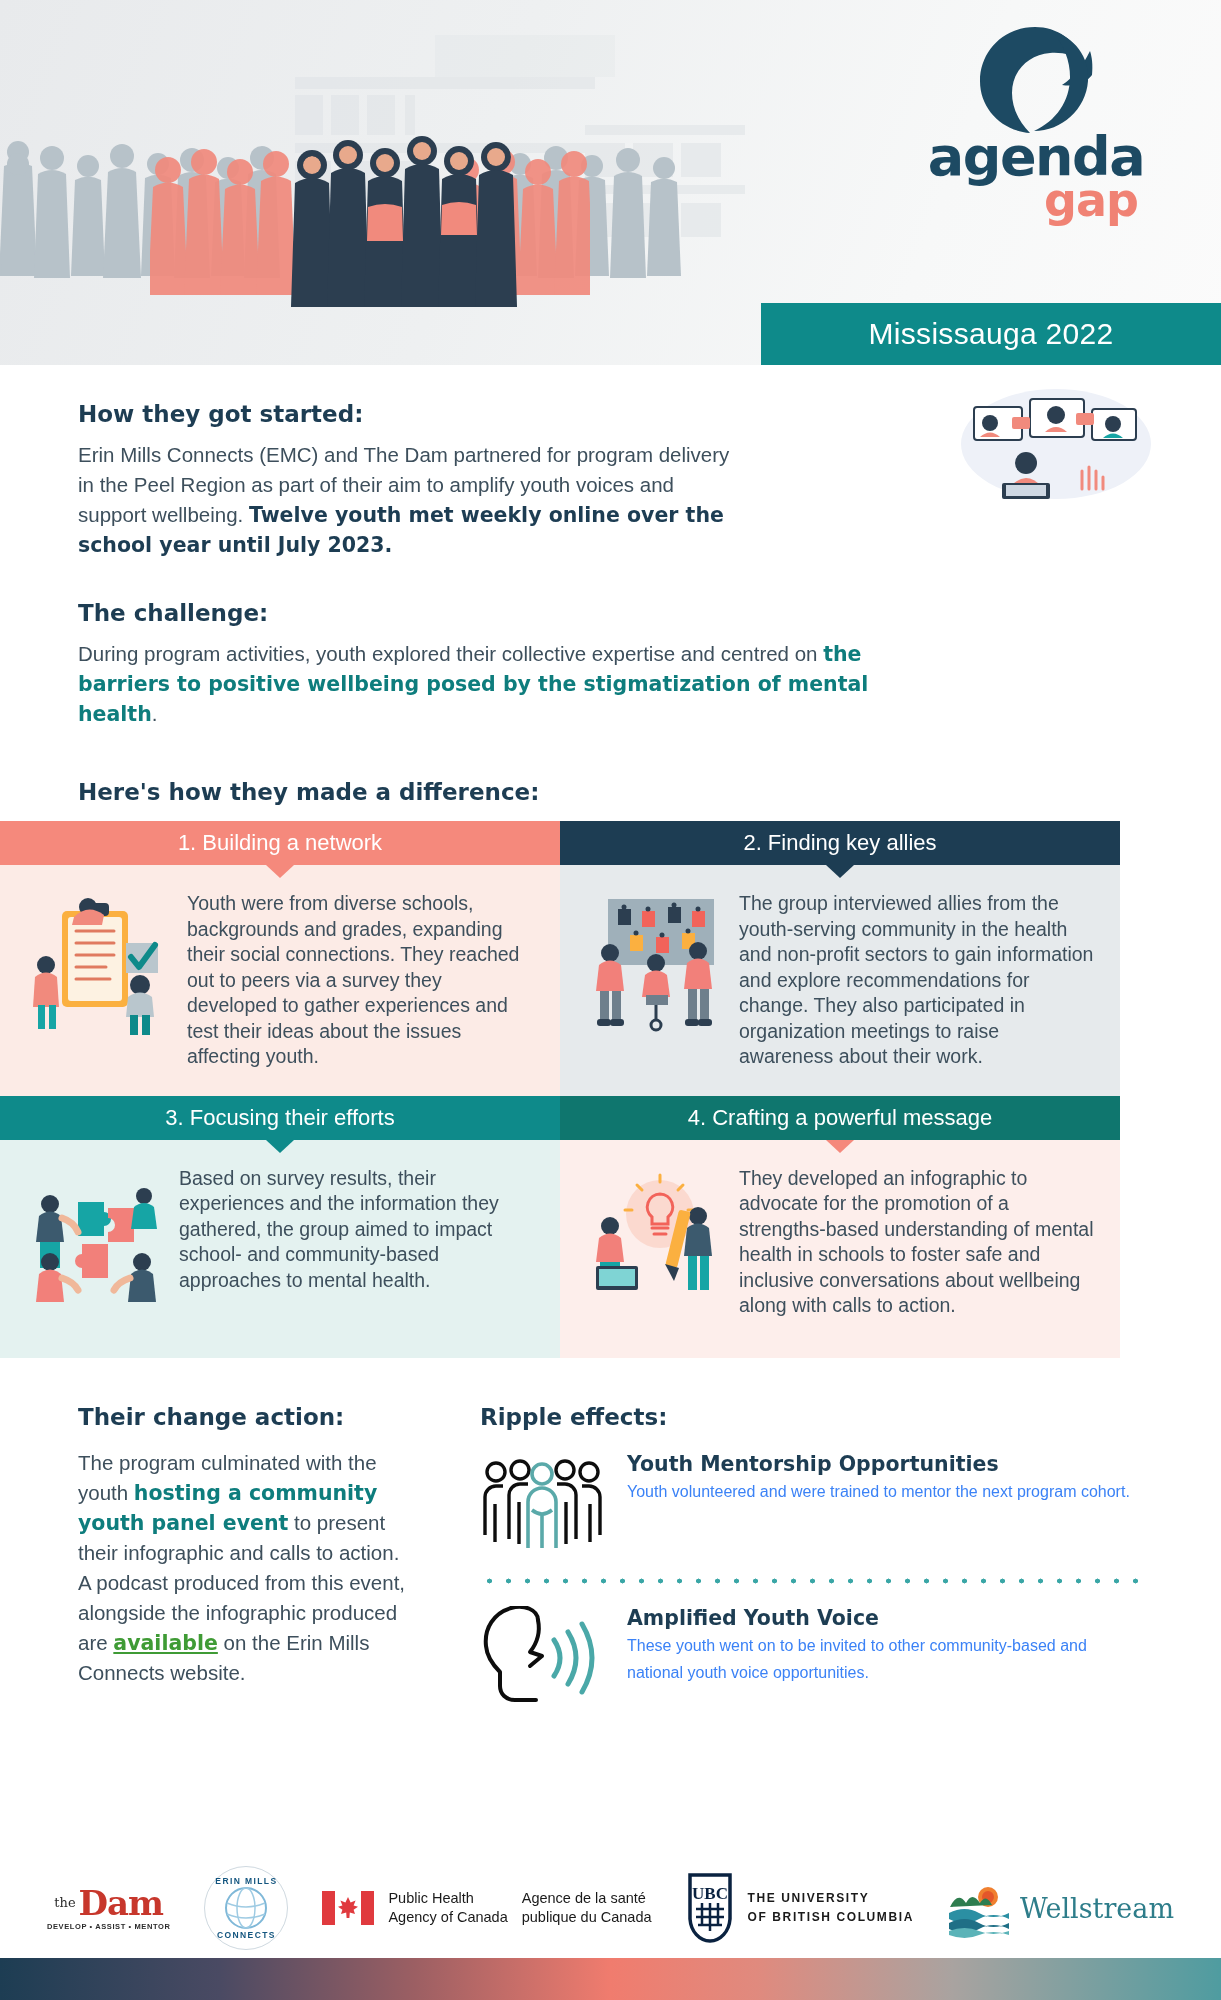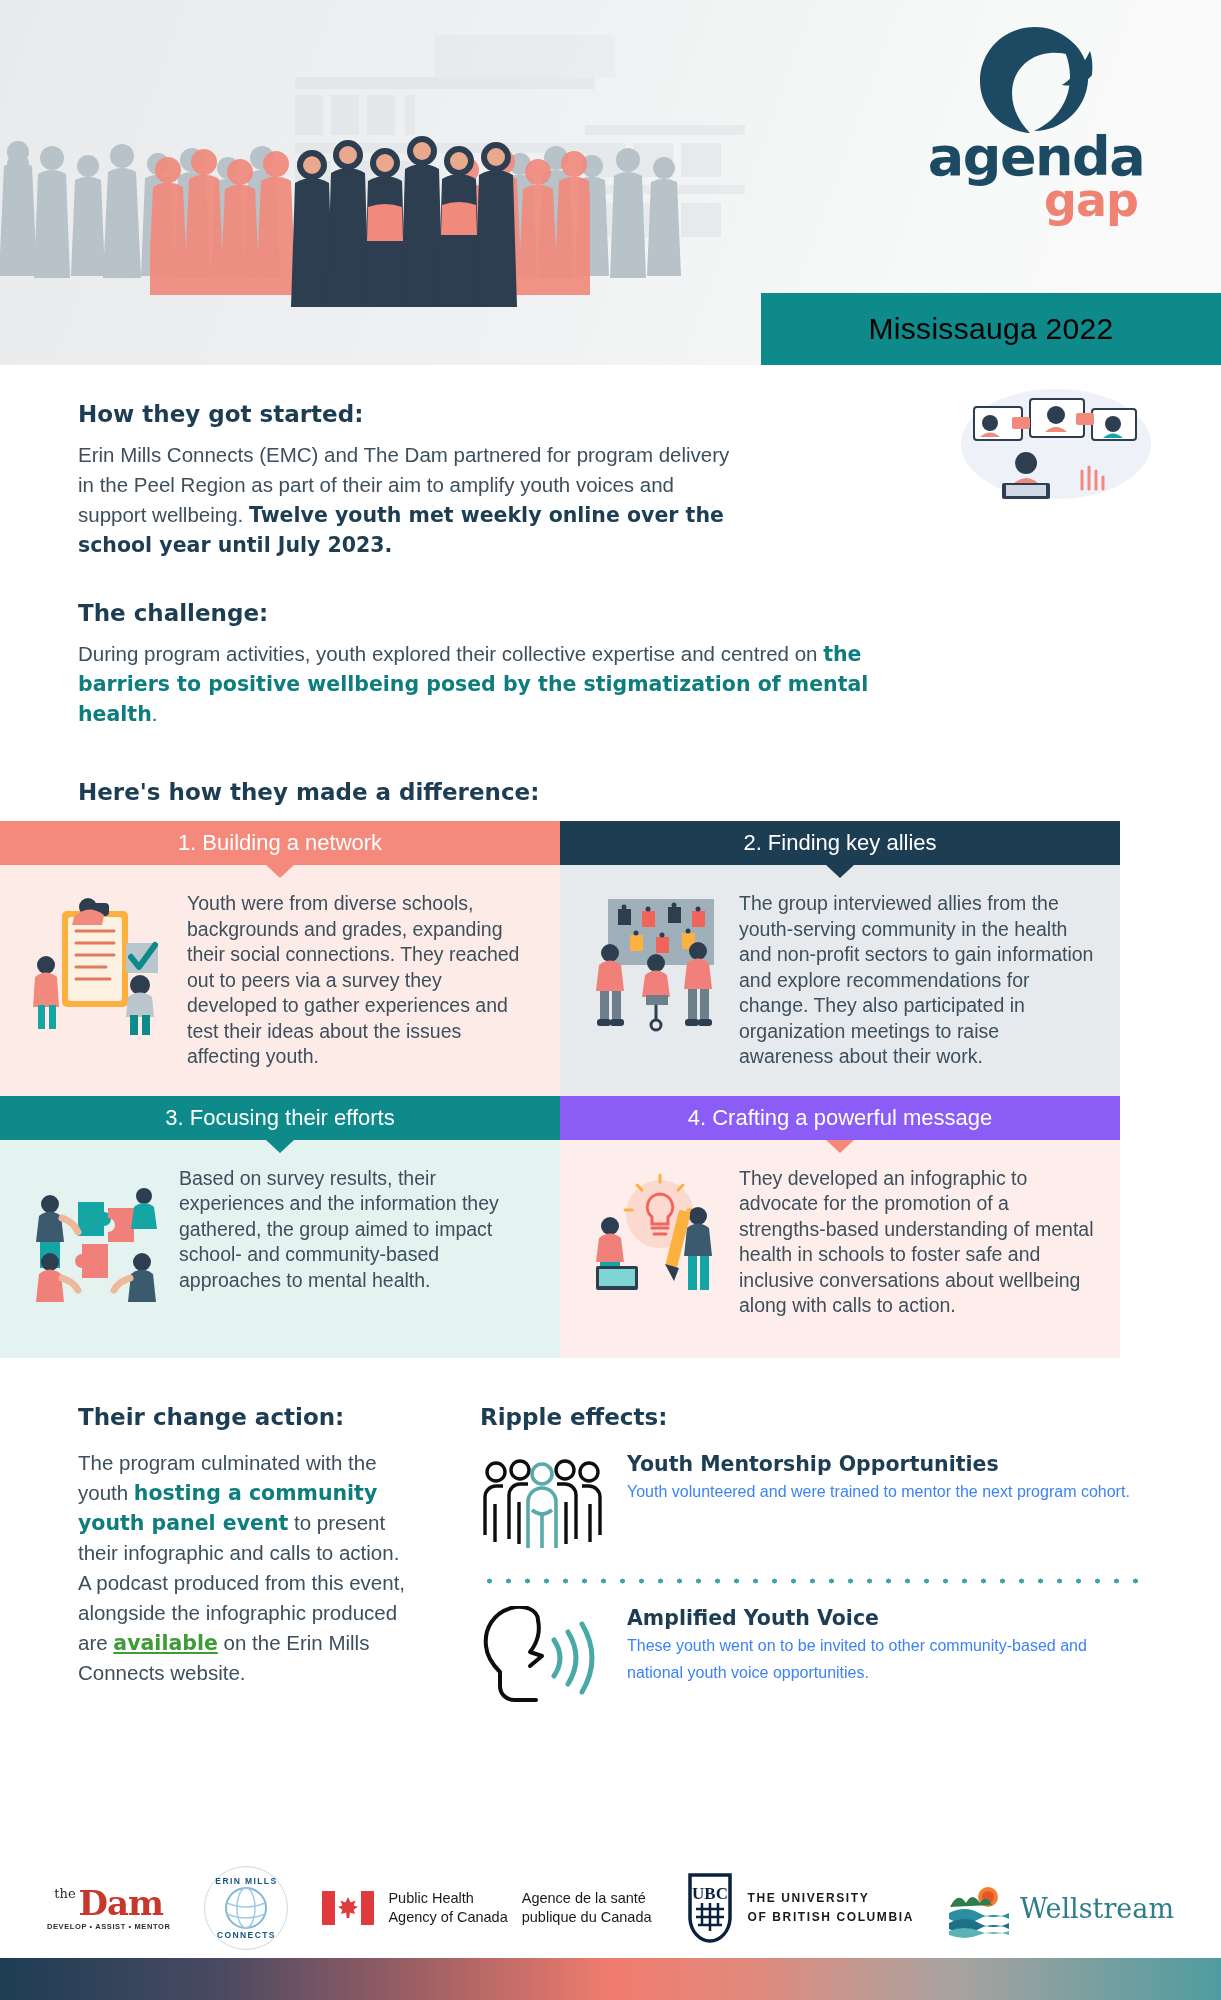--- a/index.html
+++ b/index.html
@@ -59,23 +59,23 @@
     letter-spacing: -1px;
     color: #f08274;
     text-align: right;
     padding-right: 22px;
     line-height: 1;
   }
 
   .city-banner {
     position: absolute;
     right: 0; bottom: 0;
-    width: 460px; height: 72px;
+    width: 460px; height: 62px;
     background: #0e8a8a;
-    color: #000000;
+    color: #ffffff;
     display: flex;
     align-items: center;
     justify-content: center;
     font-size: 30px;
     letter-spacing: .3px;
   }
 
   
   .section { padding: 0 78px; }
   .sec-title {
@@ -158,21 +158,21 @@
 
   .c1 .cell-head { background: #f5897c; color: #f5897c; }
   .c1 .cell-head span { color: #ffffff; }
   .c1 .cell-body { background: #fcebe6; gap: 16px; }
   .c2 .cell-head { background: #1d3d53; color: #1d3d53; }
   .c2 .cell-head span { color: #ffffff; }
   .c2 .cell-body { background: #e6eaec; }
   .c3 .cell-head { background: #0e8a8a; color: #0e8a8a; }
   .c3 .cell-head span { color: #ffffff; }
   .c3 .cell-body { background: #e4f2f0; }
-  .c4 .cell-head { background: #8b5cf6; color: #f5897c; }
+  .c4 .cell-head { background: #0f766e; color: #f5897c; }
   .c4 .cell-head span { color: #ffffff; }
   .c4 .cell-body { background: #fdeeeb; }
 
   
   .bottom {
     display: flex;
     padding: 46px 78px 0 78px;
     gap: 60px;
   }
   .col-left { width: 330px; }
@@ -649,21 +649,21 @@
           <div class="ripple-body">These youth went on to be invited to other community-based and national youth voice opportunities.</div>
         </div>
       </div>
     </div>
   </div>
 
   <div class="footer-logos">
 
     <div class="flogo">
       <div style="text-align:center;">
-        <div style="display:flex;align-items:flex-start;gap:3px;justify-content:center;">
+        <div style="display:flex;align-items:center;gap:3px;justify-content:center;">
           <span class="dam-the">the</span>
           <span class="dam-txt">Dam</span>
         </div>
         <div class="dam-sub">DEVELOP • ASSIST • MENTOR</div>
       </div>
     </div>
 
     <div class="flogo">
       <div class="emc-circle">
         <div class="emc-top">ERIN MILLS</div>

